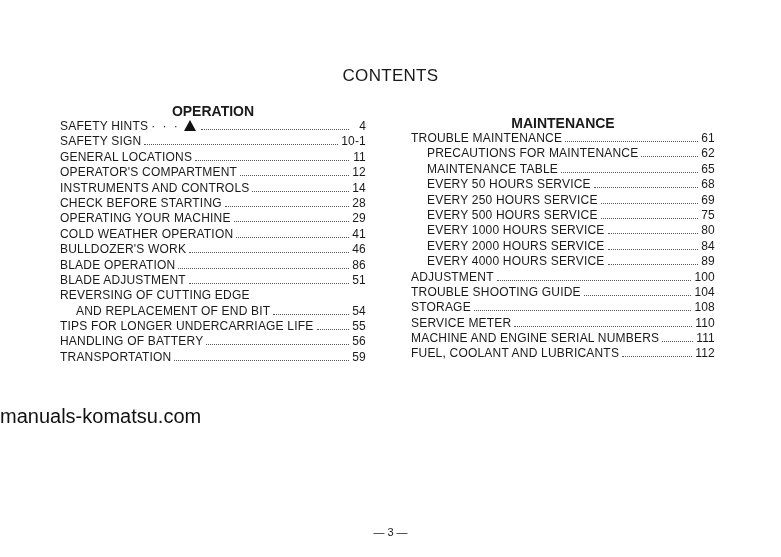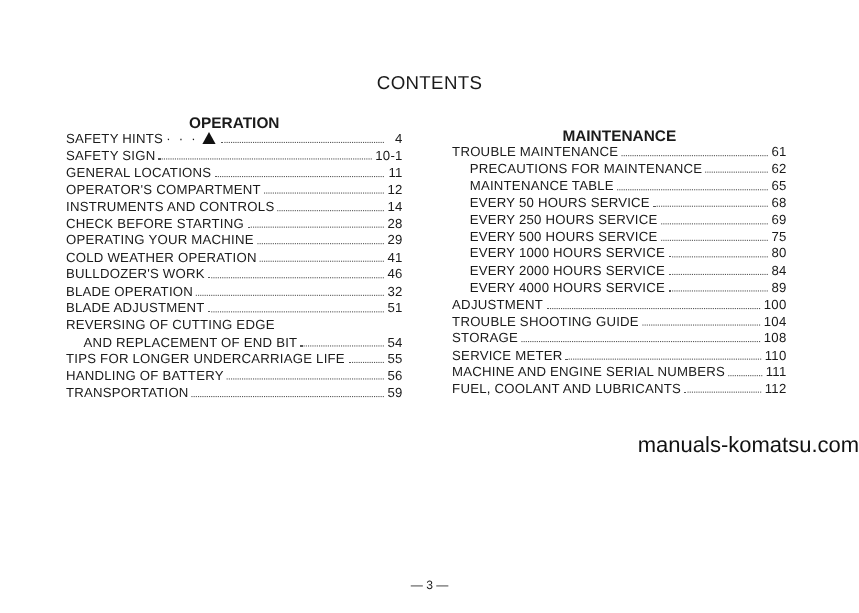--- a/index.html
+++ b/index.html
@@ -35,22 +35,22 @@
     }
     .entry .page { flex: 0 0 auto; text-align: right; min-width: 14px; }
     .entry.nodots .dots { border-bottom: none; }
     .warn-icon {
       display: inline-block; width: 0; height: 0; margin: 0 2px 0 4px;
       border-left: 6px solid transparent; border-right: 6px solid transparent;
       border-bottom: 11px solid #111; position: relative; top: 1px;
     }
     .ellipsis { letter-spacing: 2px; margin-left: 3px; }
     .watermark {
-      position: absolute; left: 0; width: 781px; top: 394px;
-      text-align: right; font-size: 20px; color: #111;
+      position: absolute; left: 0; width: 781px; top: 405px;
+      text-align: left; font-size: 20px; color: #111;
     }
     .page-number {
       position: absolute; left: 0; width: 781px; top: 526px;
       text-align: center; font-size: 11px;
     }
   </style>
 </head>
 <body>
 
 <div class="title">CONTENTS</div>
@@ -101,21 +101,21 @@
         <span class="page">41</span>
       </div>
       <div class="entry">
         <span class="label">BULLDOZER'S WORK</span>
         <span class="dots"></span>
         <span class="page">46</span>
       </div>
       <div class="entry">
         <span class="label">BLADE OPERATION</span>
         <span class="dots"></span>
-        <span class="page">32</span>
+        <span class="page">86</span>
       </div>
       <div class="entry">
         <span class="label">BLADE ADJUSTMENT</span>
         <span class="dots"></span>
         <span class="page">51</span>
       </div>
       <div class="entry nodots">
         <span class="label">REVERSING OF CUTTING EDGE</span>
         <span class="dots"></span>
         <span class="page"></span>

